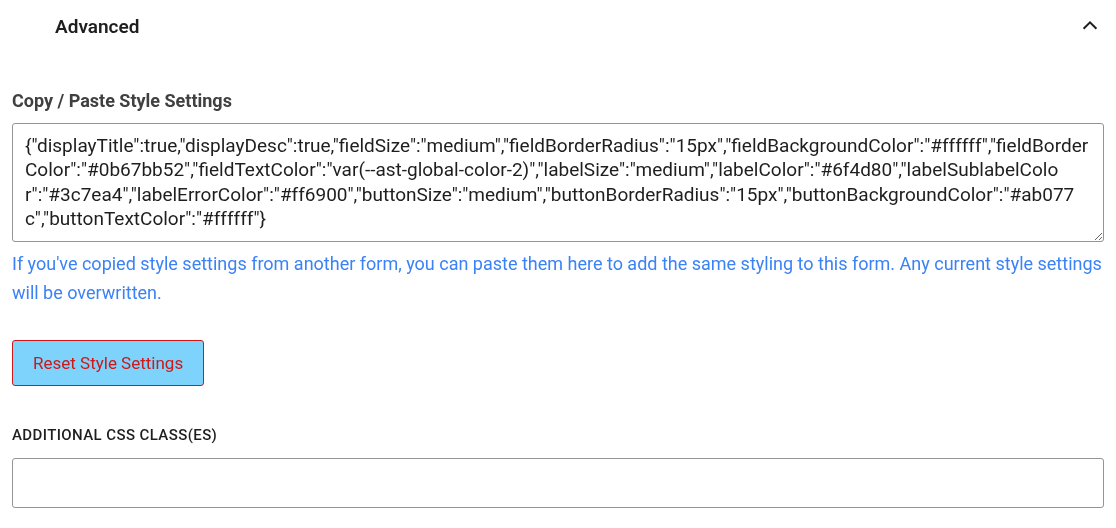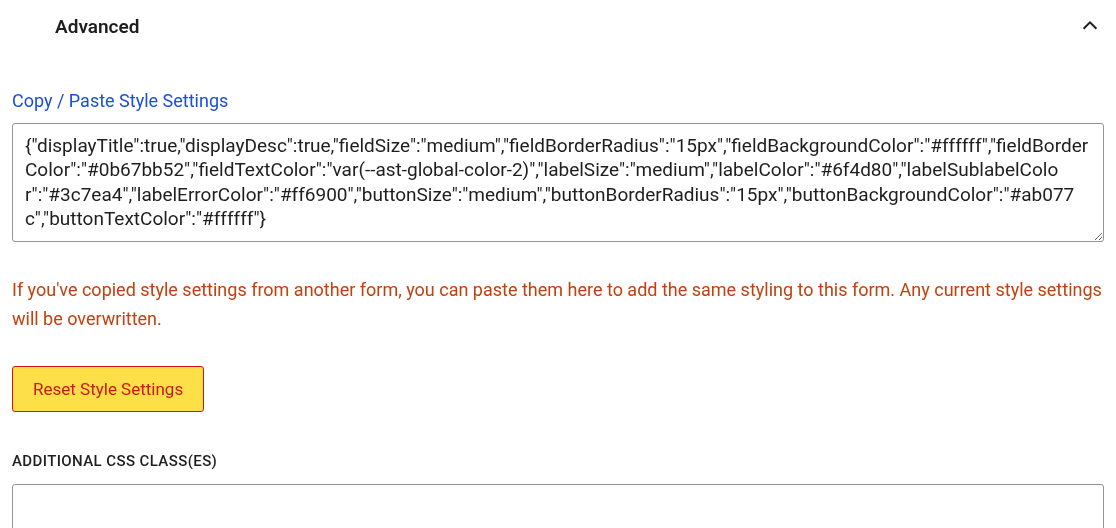--- a/index.html
+++ b/index.html
@@ -39,47 +39,47 @@
       height: 22px;
       stroke: #1e1e1e;
       stroke-width: 2.2;
       fill: none;
     }
     .section {
       margin-top: 32px;
     }
     .section-label {
       font-size: 18px;
-      font-weight: 400;
-      color: #1d4ed8;
+      font-weight: 700;
+      color: #404040;
       margin-bottom: 12px;
     }
     .textarea {
       width: 100%;
       border: 1px solid #949494;
       border-radius: 3px;
       padding: 10px 12px;
       font-size: 19px;
       line-height: 1.28;
       font-family: -apple-system, BlinkMacSystemFont, "Segoe UI", Roboto, Helvetica, Arial, sans-serif;
       color: #1e1e1e;
       resize: both;
       min-height: 100px;
       word-break: break-all;
     }
     .help-text {
       font-size: 18px;
-      color: #c2410c;
+      color: #3b82f6;
       line-height: 1.6;
-      margin-top: 30px;
+      margin-top: 4px;
     }
     .reset-button {
       display: inline-block;
       border: 1px solid #cc1818;
-      background: #fde047;
+      background: #7dd3fc;
       color: #cc1818;
       font-size: 17px;
       font-weight: 400;
       padding: 12px 20px;
       border-radius: 3px;
       cursor: pointer;
       margin-top: 32px;
       font-family: inherit;
     }
     .uppercase-label {

